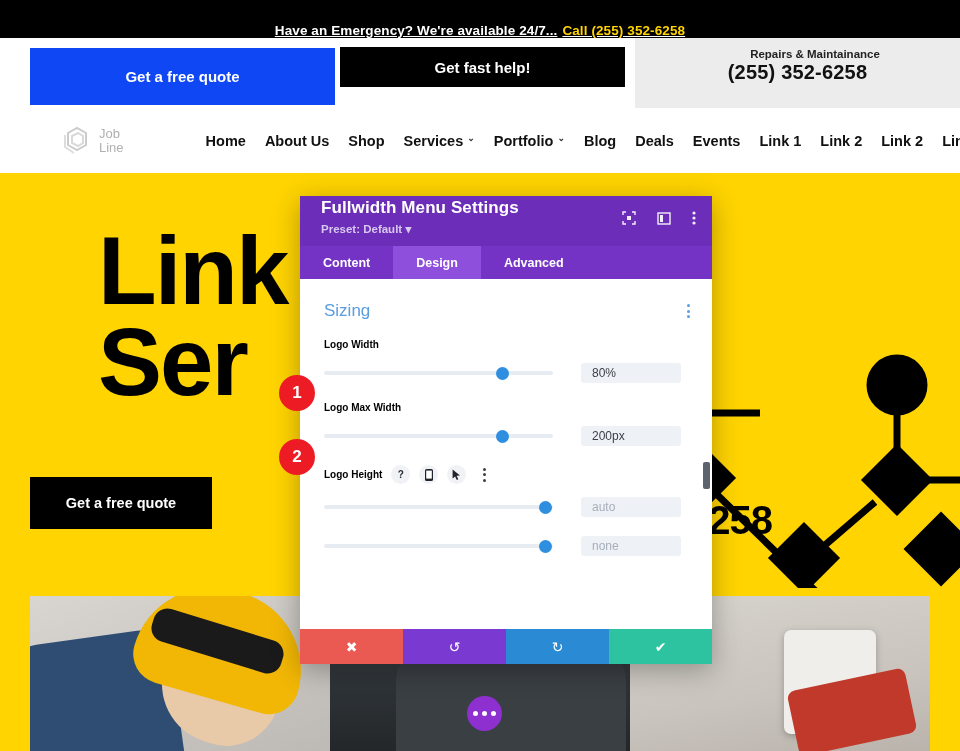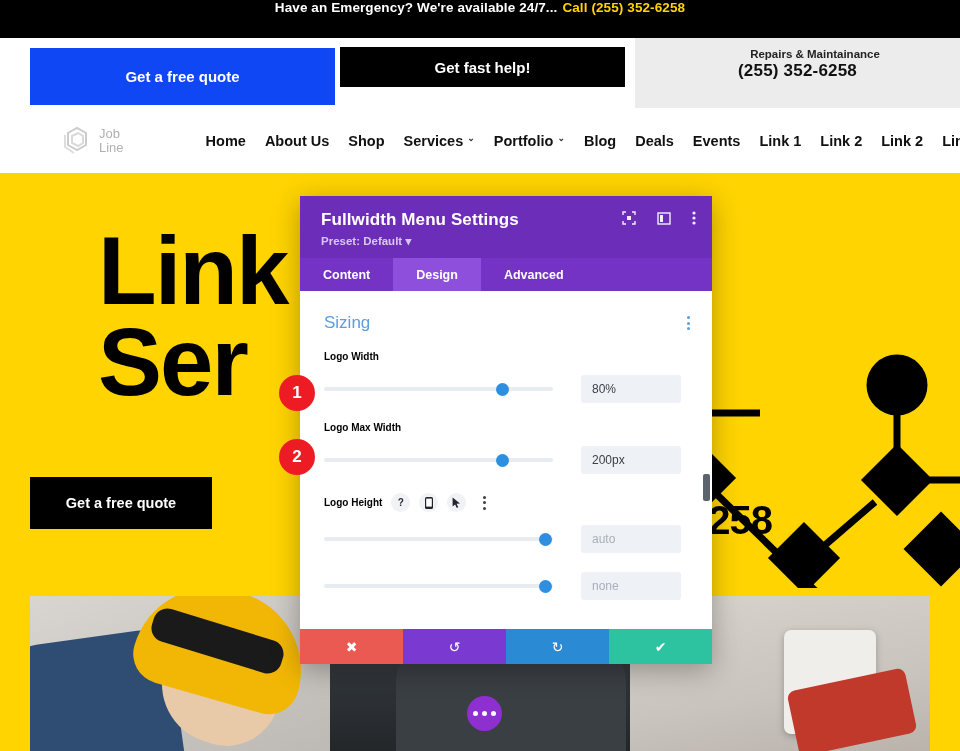--- a/index.html
+++ b/index.html
@@ -5,22 +5,22 @@
   * { box-sizing: border-box; }
   html, body { margin:0; padding:0; }
   body {
     width:960px; height:751px; overflow:hidden; position:relative;
     font-family:"Liberation Sans", sans-serif; background:#fff;
   }
 
   
   .emergency-bar {
     height:38px; background:#000; color:#fff;
-    display:flex; align-items:flex-start; justify-content:center;
-    font-size:13.5px; font-weight:bold; letter-spacing:.1px;
+    display:flex; align-items:flex-end; justify-content:center;
+    font-size:13.5px; font-weight:bold; letter-spacing:.1px;text-decoration:underline;
   }
   .emergency-bar .call { color:#ffd400; margin-left:5px; }
 
   
   .cta-band { height:70px; background:#ececec; display:flex; position:relative; }
   .cta-col-left {
     width:335px; background:#fff; display:flex; align-items:flex-start;
   }
   .btn-quote-top {
     margin:10px 0 0 30px; width:305px; height:57px; background:#0f47f5;
@@ -33,21 +33,21 @@
     margin:9px 0 0 5px; width:285px; height:40px; background:#000;
     color:#fff; font-size:15px; font-weight:bold;
     display:flex; align-items:center; justify-content:center; border:0;
     font-family:"Liberation Sans", sans-serif; cursor:pointer;
   }
   .cta-col-right {
     flex:1; background:#ececec; display:flex; flex-direction:column;
     align-items:center; justify-content:flex-start; padding-top:10px;
   }
   .repairs-label { font-size:11.5px; color:#222; font-weight:600;margin-left:35px; }
-  .repairs-phone { font-size:17px; color:#111; font-weight:bold; letter-spacing:.2px; margin-top:1px; }
+  .repairs-phone { font-size:20px; color:#111; font-weight:bold; letter-spacing:.2px; margin-top:1px; }
 
   
   .navbar { height:65px; background:#fff; display:flex; align-items:center;gap:20px; }
   .logo { margin-left:62px; display:flex; align-items:center; gap:7px; opacity:.78; }
   .logo-mark { width:30px; height:32px; position:relative; }
   .logo-text { font-size:13px; line-height:1.05; color:#9a9a9a; }
   .nav-links { margin-left:62px; display:flex; align-items:center; gap:19px; }
   .nav-link {
     font-size:14.5px; font-weight:bold; color:#111; white-space:nowrap;
     cursor:pointer; display:flex; align-items:flex-start; gap:4px;
@@ -114,21 +114,21 @@
     position:absolute; right:6%; bottom:4%; width:120px; height:66px;
     background:#c0392b; border-radius:8px; transform:rotate(-12deg);
   }
 
   
   .modal {
     position:absolute; left:300px; top:196px; width:412px; height:468px;
     background:#fff; box-shadow:0 6px 26px rgba(0,0,0,.3);
     display:flex; flex-direction:column; z-index:40;
   }
-  .modal-header { background:#6c2eb9; padding:14px 20px 10px 21px; position:relative; }
+  .modal-header { background:#6c2eb9; padding:2px 20px 10px 21px; position:relative; }
   .modal-title { color:#fff; font-size:17px; font-weight:bold; letter-spacing:.1px; }
   .modal-preset { color:#d8c8ef; font-size:11.5px; font-weight:bold; margin-top:4px; cursor:pointer; }
   .modal-header-icons {
     position:absolute; right:16px; top:15px; display:flex; align-items:center; gap:21px;
   }
   .hicon { color:#fff; opacity:.92; cursor:pointer; display:flex; }
   .modal-tabs { display:flex; background:#7433c4; height:33px; }
   .tab {
     flex:0 0 auto; padding:0 23px; height:33px; display:flex; align-items:center;
     justify-content:center; color:#fff; font-size:12.5px; font-weight:bold; cursor:pointer;
@@ -156,21 +156,21 @@
   .slider { position:relative; width:229px; height:16px; cursor:pointer; }
   .slider .track {
     position:absolute; left:0; top:6px; width:229px; height:4px;
     background:#e7ecf2; border-radius:2px;
   }
   .slider .knob {
     position:absolute; top:2px; width:13px; height:13px; border-radius:50%;
     background:#2e8fe0;
   }
   .value-box {
-    margin-left:28px; width:100px; height:28px; background:#eef1f6; border:0;
+    margin-left:28px; width:100px; height:20px; background:#eef1f6; border:0;
     border-radius:3px; font-size:12px; color:#3b3f46; padding:0 11px;
     font-family:"Liberation Sans", sans-serif;
   }
   .value-box::placeholder { color:#a7afbb; }
 
   .modal-scrollbar {
     position:absolute; right:2px; top:8px; width:7px; height:342px; background:transparent;
   }
   .modal-scroll-thumb {
     position:absolute; right:0; top:175px; width:7px; height:27px;

